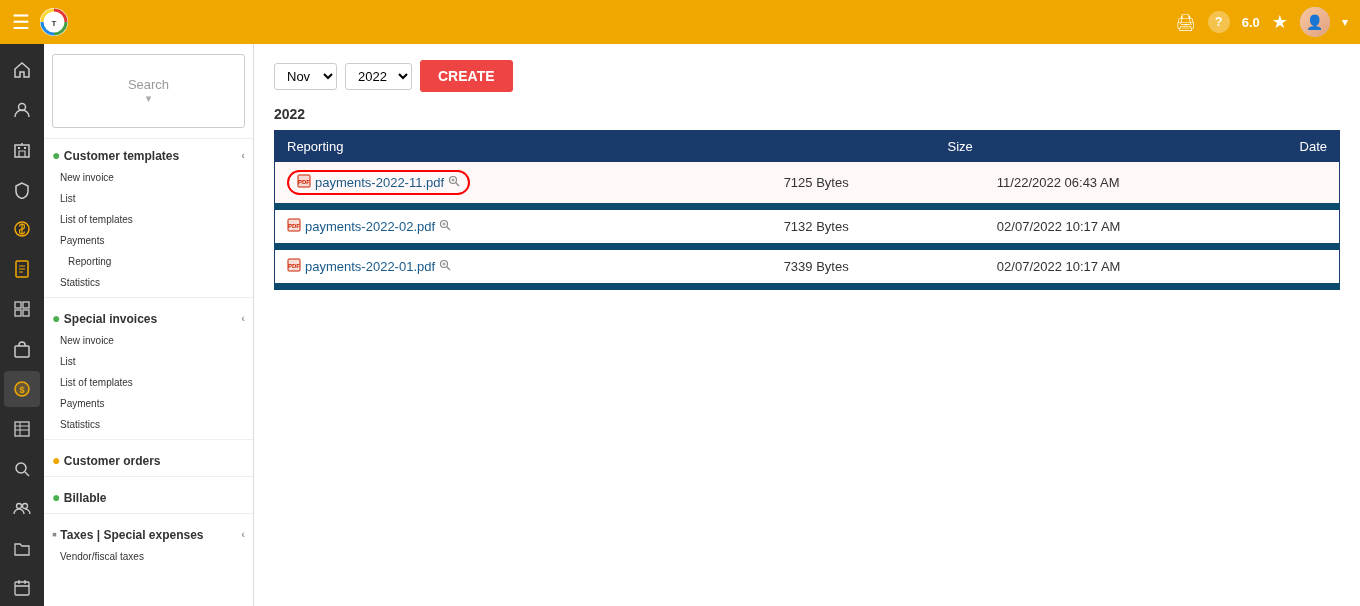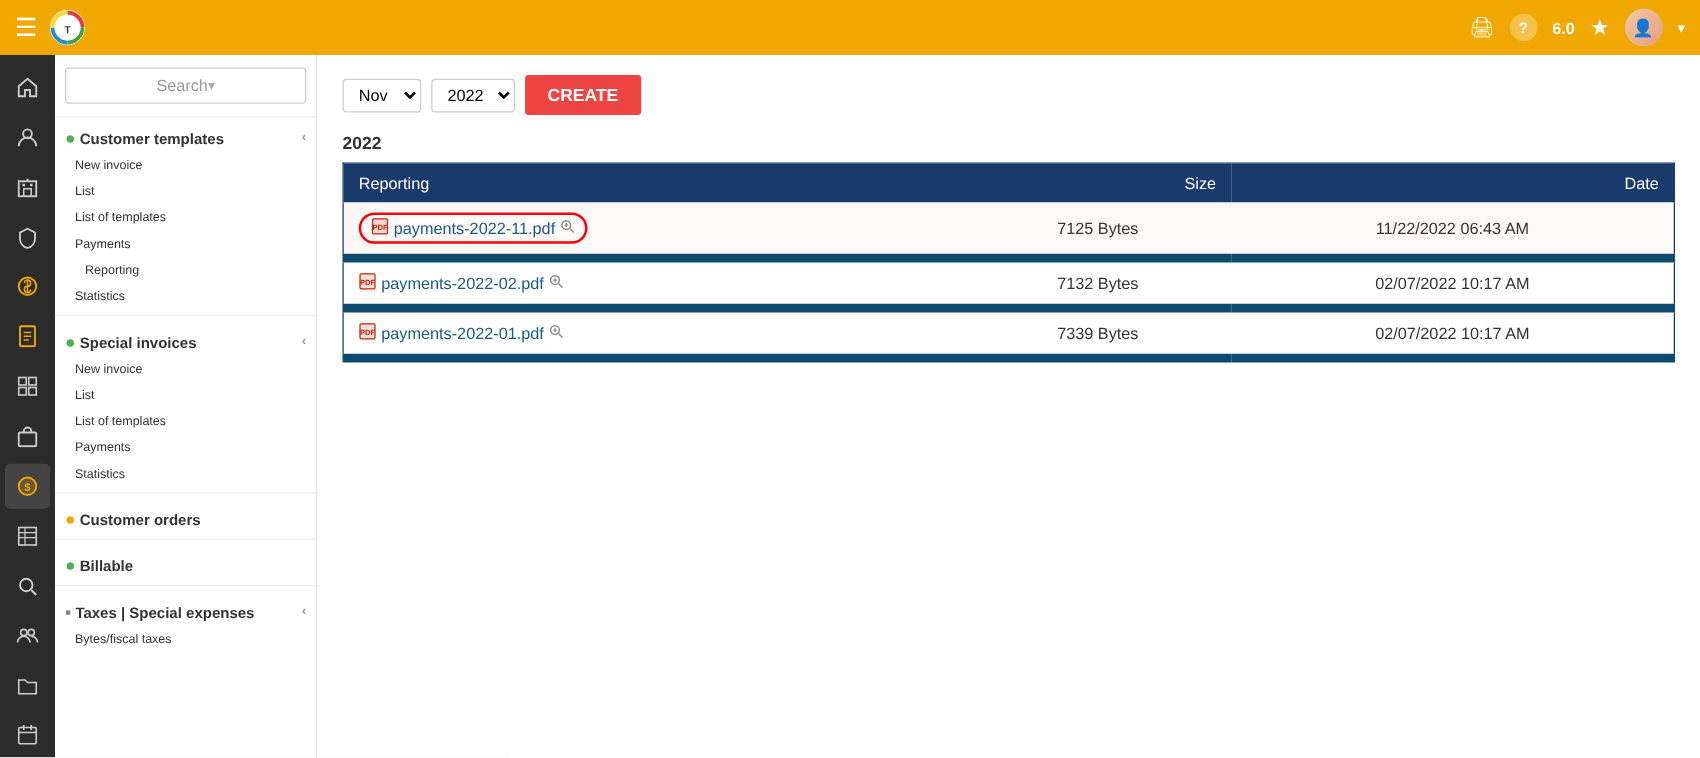--- a/index.html
+++ b/index.html
@@ -62,29 +62,30 @@
       flex-shrink: 0;
       padding-bottom: 20px;
     }
 
     .search-container {
       padding: 10px 8px;
       border-bottom: 1px solid #eee;
     }
     .search-input {
       width: 100%;
-      padding: 6px 10px;
+      padding: 22px 10px;
       border: 1px solid #ccc;
       border-radius: 3px;
       font-size: 13px;
       color: #999;
       display: flex;
       align-items: center;
-      justify-content: center;
+      justify-content: flex-end;
       cursor: text;
+      flex-direction: column;
     }
 
     .nav-section-header {
       padding: 8px 8px 4px 8px;
       font-weight: bold;
       font-size: 12px;
       display: flex;
       align-items: center;
       justify-content: space-between;
       cursor: pointer;
@@ -172,21 +173,21 @@
     }
     .data-table thead th.right { text-align: right; }
     .data-table tbody tr {
       border-bottom: 7px solid #0c4a6e;
     }
     .data-table tbody td {
       padding: 8px 12px;
       font-size: 13px;
       color: #333;
     }
-    .data-table tbody td.right { text-align: center; }
+    .data-table tbody td.right { text-align: left; }
 
     .file-link {
       color: #1a5a8a;
       text-decoration: none;
       display: inline-flex;
       align-items: center;
       gap: 4px;
       cursor: pointer;
     }
     .pdf-icon { color: #cc2200; font-size: 13px; }
@@ -389,21 +390,21 @@
 
     <div class="nav-divider"></div>
 
     <div class="nav-section-header">
       <span>
         <span class="gray-dot" style="color:#888;">▪</span>
         <span>Taxes | Special expenses</span>
       </span>
       <span class="chevron">‹</span>
     </div>
-    <div class="nav-item">Bytes/fiscal taxes</div>
+    <div class="nav-item">Vendor/fiscal taxes</div>
   </div>
 
   <div class="content-area">
 
 
     <div class="filters-row">
       <select class="filter-select">
         <option>Jan</option><option>Feb</option><option>Mar</option><option>Apr</option>
         <option>May</option><option>Jun</option><option>Jul</option><option>Aug</option>
         <option>Sep</option><option>Oct</option><option selected="">Nov</option><option>Dec</option>

